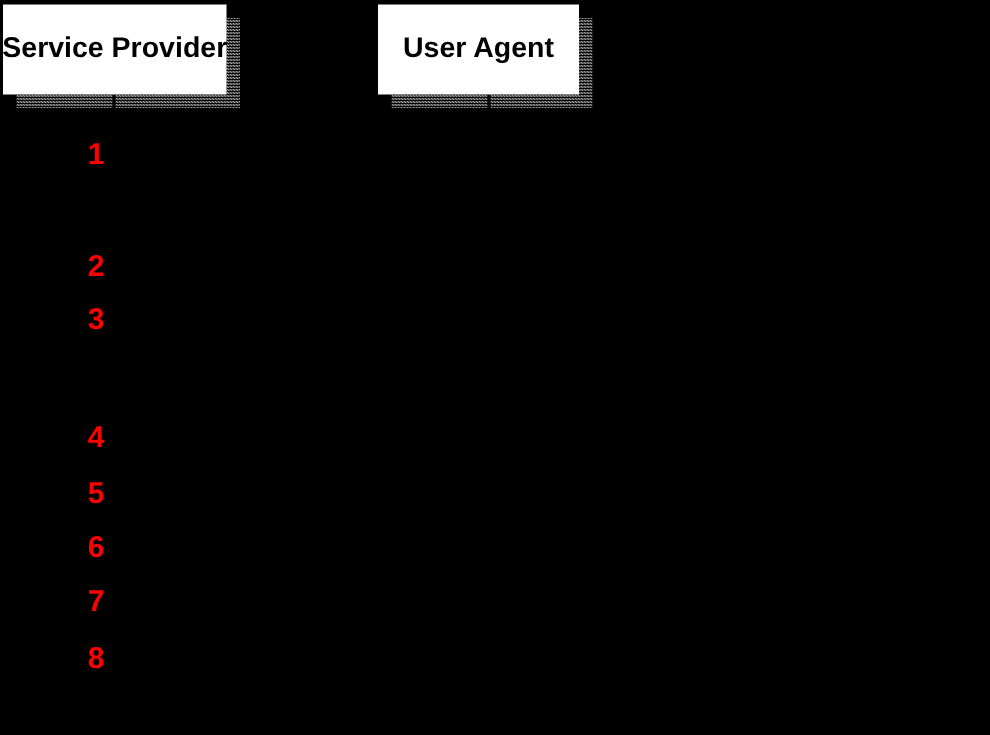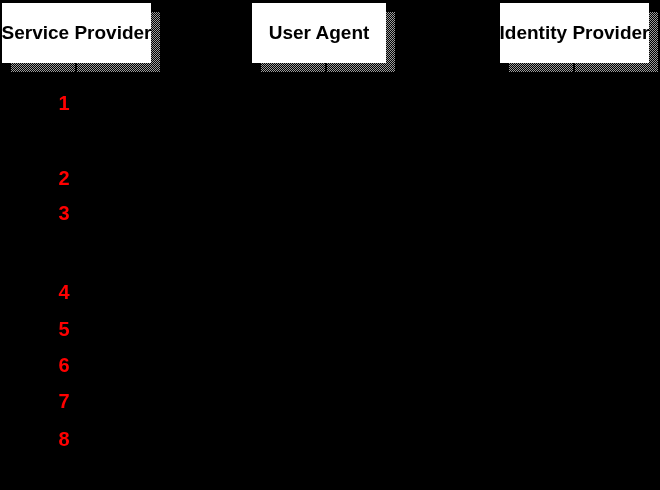--- a/index.html
+++ b/index.html
@@ -103,26 +103,20 @@
     <div class="face">
       <span>Service Provider</span>
     </div>
   </div>
   <div class="actor a2">
     <div class="shadow"></div>
     <div class="face">
       <span>User Agent</span>
     </div>
   </div>
-  <div class="actor a3">
-    <div class="shadow"></div>
-    <div class="face">
-      <span>Identity Provider</span>
-    </div>
-  </div>
 
   <div class="step s1">1</div>
   <div class="step s2">2</div>
   <div class="step s3">3</div>
   <div class="step s4">4</div>
   <div class="step s5">5</div>
   <div class="step s6">6</div>
   <div class="step s7">7</div>
   <div class="step s8">8</div>
 

